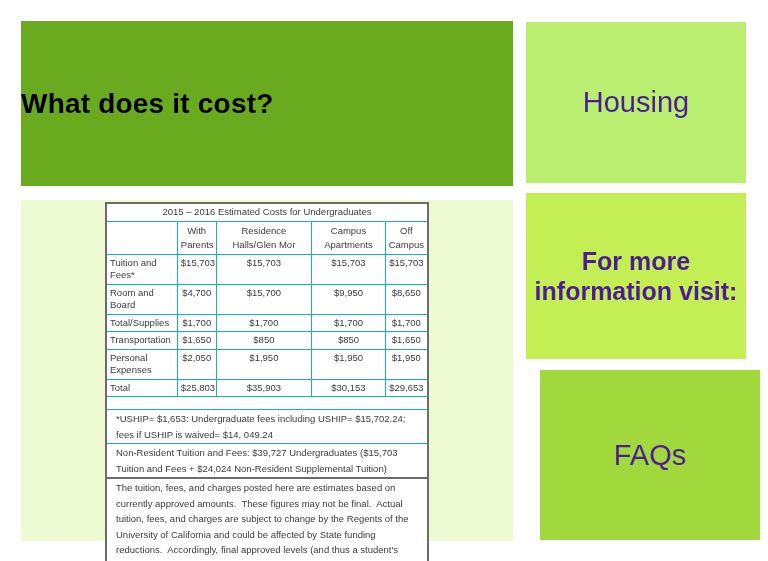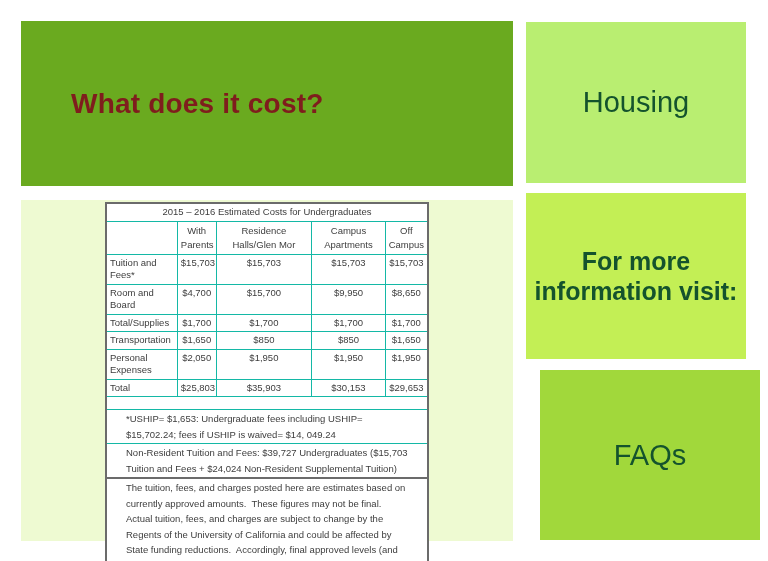--- a/index.html
+++ b/index.html
@@ -15,24 +15,23 @@
   
   .header-box {
     position: absolute;
     left: 21px; top: 21px;
     width: 492px; height: 165px;
     background: #6aaa1f;
     display: flex;
     align-items: center;
   }
   .slide-title {
-    color: #7f1d1d;
+    color: #000000;
     font-size: 28px;
     font-weight: bold;
-    padding-left: 50px;
     letter-spacing: 0.2px;
   }
 
   
   .table-panel {
     position: absolute;
     left: 21px; top: 200px;
     width: 492px; height: 341px;
     background: #eefad2;
     display: flex;
@@ -62,37 +61,37 @@
   .col-apts { width: 72px; }
   .col-off { width: 42px; }
   .t-title { text-align: center; }
   .t-colhead { text-align: center; line-height: 14px; }
   .t-rowlabel { text-align: left; }
   .t-value { text-align: center; }
   .t-spacer td { height: 12px; padding: 0; }
   .t-note td {
     text-align: left;
     line-height: 15.5px;
-    padding: 1px 19px;
+    padding: 1px 9px;
   }
   .t-disclaimer td {
     border-top: 2px solid #6b6b6b;
     white-space: pre-wrap;
   }
 
   
   .side-box {
     position: absolute;
     left: 526px;
     width: 220px;
     display: flex;
     align-items: center;
     justify-content: center;
     flex-direction: column;
-    color: #14532d;
+    color: #4c1d95;
     text-align: center;
   }
   .housing-box { top: 22px; height: 161px; background: #b9ee71; }
   .info-box    { top: 193px; height: 166px; background: #c3ef55; }
   .faqs-box    { top: 370px; height: 170px; background: #a1d83b; margin-left: 14px; }
   .tile-label  { font-size: 29px; font-weight: 400; }
   .info-line   { font-size: 25px; font-weight: bold; line-height: 30px; }
   .info-url    { font-size: 19px; font-weight: bold; line-height: 28px; }
 </style>
 </head>

